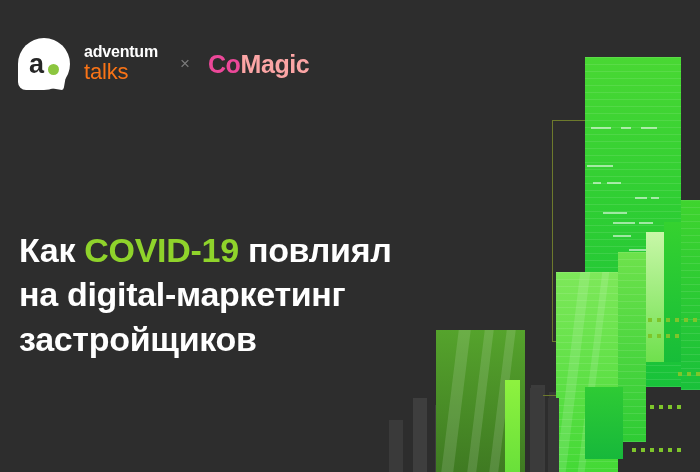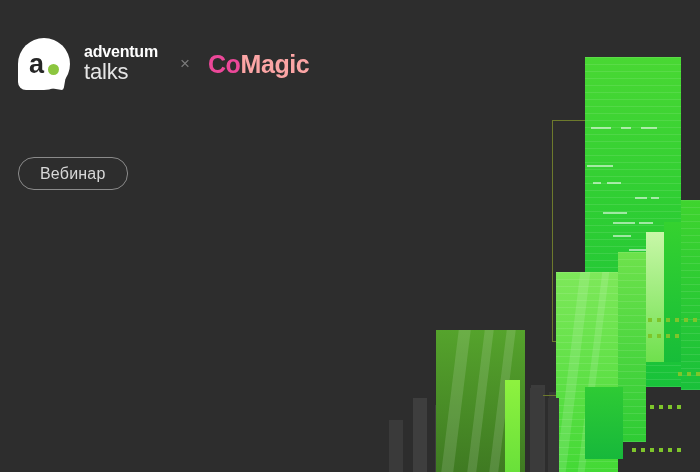--- a/index.html
+++ b/index.html
@@ -31,21 +31,21 @@
     background:#fff;border-radius:50% 50% 50% 8px;}
   #logo-mark .tailsq{position:absolute;left:30px;top:34px;width:17px;height:17px;
     background:#fff;border-radius:0 0 3px 0;transform:rotate(10deg);}
   #logo-mark .letter{position:absolute;left:11px;top:11px;width:30px;height:30px;
     display:flex;align-items:center;justify-content:flex-start;
     font-size:27px;font-weight:700;color:#262626;line-height:1;}
   #logo-mark .greendot{position:absolute;left:30px;top:26px;width:11px;height:11px;
     border-radius:50%;background:#8cc63f;}
   #wordmark{margin-left:14px;line-height:1.04;}
   #wordmark .l1{font-size:16px;font-weight:700;color:#ffffff;letter-spacing:-.2px;}
-  #wordmark .l2{font-size:22px;font-weight:400;color:#e5e5e5;letter-spacing:-.2px;}
+  #wordmark .l2{font-size:22px;font-weight:400;color:#f97316;letter-spacing:-.2px;}
   #cross{margin:0 18px 0 22px;color:#7a7a7a;font-size:17px;font-weight:400;}
   #comagic{font-size:25px;font-weight:700;letter-spacing:-.4px;white-space:nowrap;}
   #comagic .co{color:#ec4899;}
   #comagic .magic{color:#fca5a5;}
 
   
   #badge{position:absolute;left:18px;top:157px;height:31px;
     display:inline-flex;align-items:center;padding:0 21px;
     border:1px solid #8a8a8a;border-radius:16px;
     font-size:16px;color:#d8d8d8;letter-spacing:.2px;}
@@ -187,18 +187,18 @@
       <div class="greendot"></div>
     </div>
     <div id="wordmark">
       <div class="l1">adventum</div>
       <div class="l2">talks</div>
     </div>
     <div id="cross">×</div>
     <div id="comagic"><span class="co">Co</span><span class="magic">Magic</span></div>
   </div>
 
-  <div id="badge">
-    <span>Вебинар</span>
-  </div>
-
+
+  <h1 id="headline"><span>Как </span><span class="hl">COVID-19</span><span> повлиял</span>
+<span>на digital-маркетинг</span>
+<span>застройщиков</span></h1>
 
 </div>
 
 </body></html>

